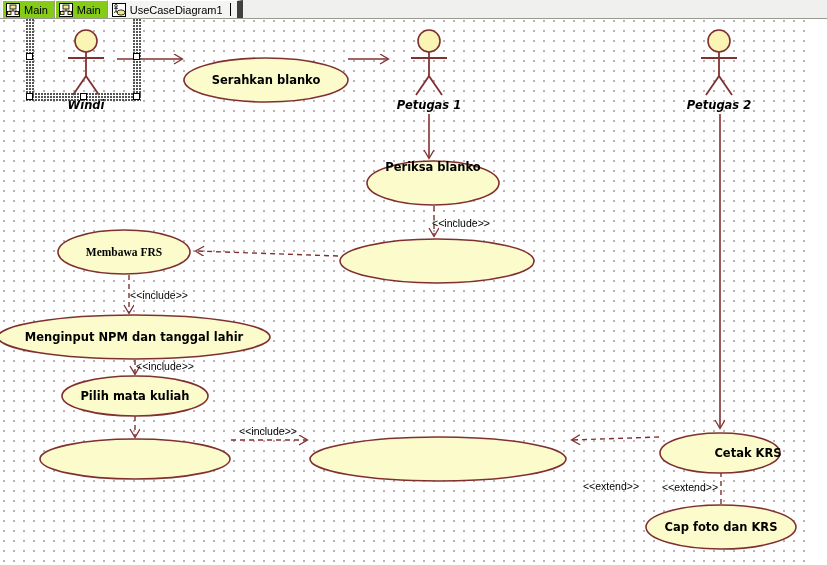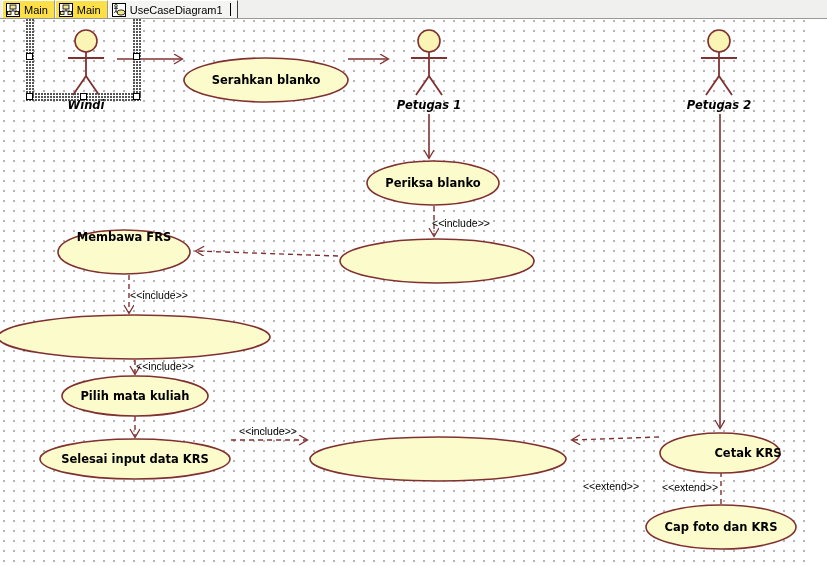--- a/index.html
+++ b/index.html
@@ -26,31 +26,31 @@
     align-items: flex-end;
     padding-left: 2px;
   }
   .tab {
     display: flex;
     align-items: center;
     height: 18px;
     padding: 0 6px 0 3px;
     font-size: 11px;
     color: #000;
-    background: #fde047;
+    background: #84cc16;
     border-left: 1px solid #ffffff;
     border-top: 1px solid #ffffff;
     border-right: 1px solid #9a9a93;
     box-sizing: border-box;
     gap: 4px;
     white-space: nowrap;
   }
   .tab.active {
     background: #f4f4f2;
-    border-right: 1px solid #404040;
+    border-right: 6px solid #404040;
   }
   .tab-icon {
     width: 14px; height: 14px;
     flex: 0 0 14px;
     display: block;
   }
   .tab-label { line-height: 14px; }
   .tab-caret {
     width: 1px; height: 13px;
     background: #000;
@@ -235,24 +235,24 @@
         <circle cx="719" cy="22" r="11" fill="#FAF5B4" stroke="#803030" stroke-width="1.6"></circle>
         <line x1="719" y1="33" x2="719" y2="57"></line>
         <line x1="701" y1="39" x2="737" y2="39"></line>
         <line x1="719" y1="57" x2="706" y2="76"></line>
         <line x1="719" y1="57" x2="732" y2="76"></line>
       </g>
     </g>
   </svg>
 
   <div class="uc-label" style="left:266px; top:61px;">Serahkan blanko</div>
-  <div class="uc-label" style="left:433px; top:164px;">Periksa blanko</div>
-  <div class="uc-label" style="left:124px; top:218px;">Membawa FRS</div>
+  <div class="uc-label" style="left:433px; top:148px;">Periksa blanko</div>
+  <div class="uc-label" style="left:124px; top:233px;font-family:Liberation Serif, serif;">Membawa FRS</div>
+  <div class="uc-label" style="left:134px; top:318px;">Menginput NPM dan tanggal lahir</div>
   <div class="uc-label" style="left:135px; top:377px;">Pilih mata kuliah</div>
-  <div class="uc-label" style="left:135px; top:440px;">Selesai input data KRS</div>
   <div class="uc-label" style="left:748px; top:434px;">Cetak KRS</div>
   <div class="uc-label" style="left:721px; top:508px;">Cap foto dan KRS</div>
 
   <div class="actor-label" style="left:86px;  top:79px;">Windi</div>
   <div class="actor-label" style="left:429px; top:79px;">Petugas 1</div>
   <div class="actor-label" style="left:719px; top:79px;">Petugas 2</div>
 
   <div class="stereotype" style="left:461px; top:204px;">&lt;&lt;include&gt;&gt;</div>
   <div class="stereotype" style="left:159px; top:276px;">&lt;&lt;include&gt;&gt;</div>
   <div class="stereotype" style="left:165px; top:347px;">&lt;&lt;include&gt;&gt;</div>

